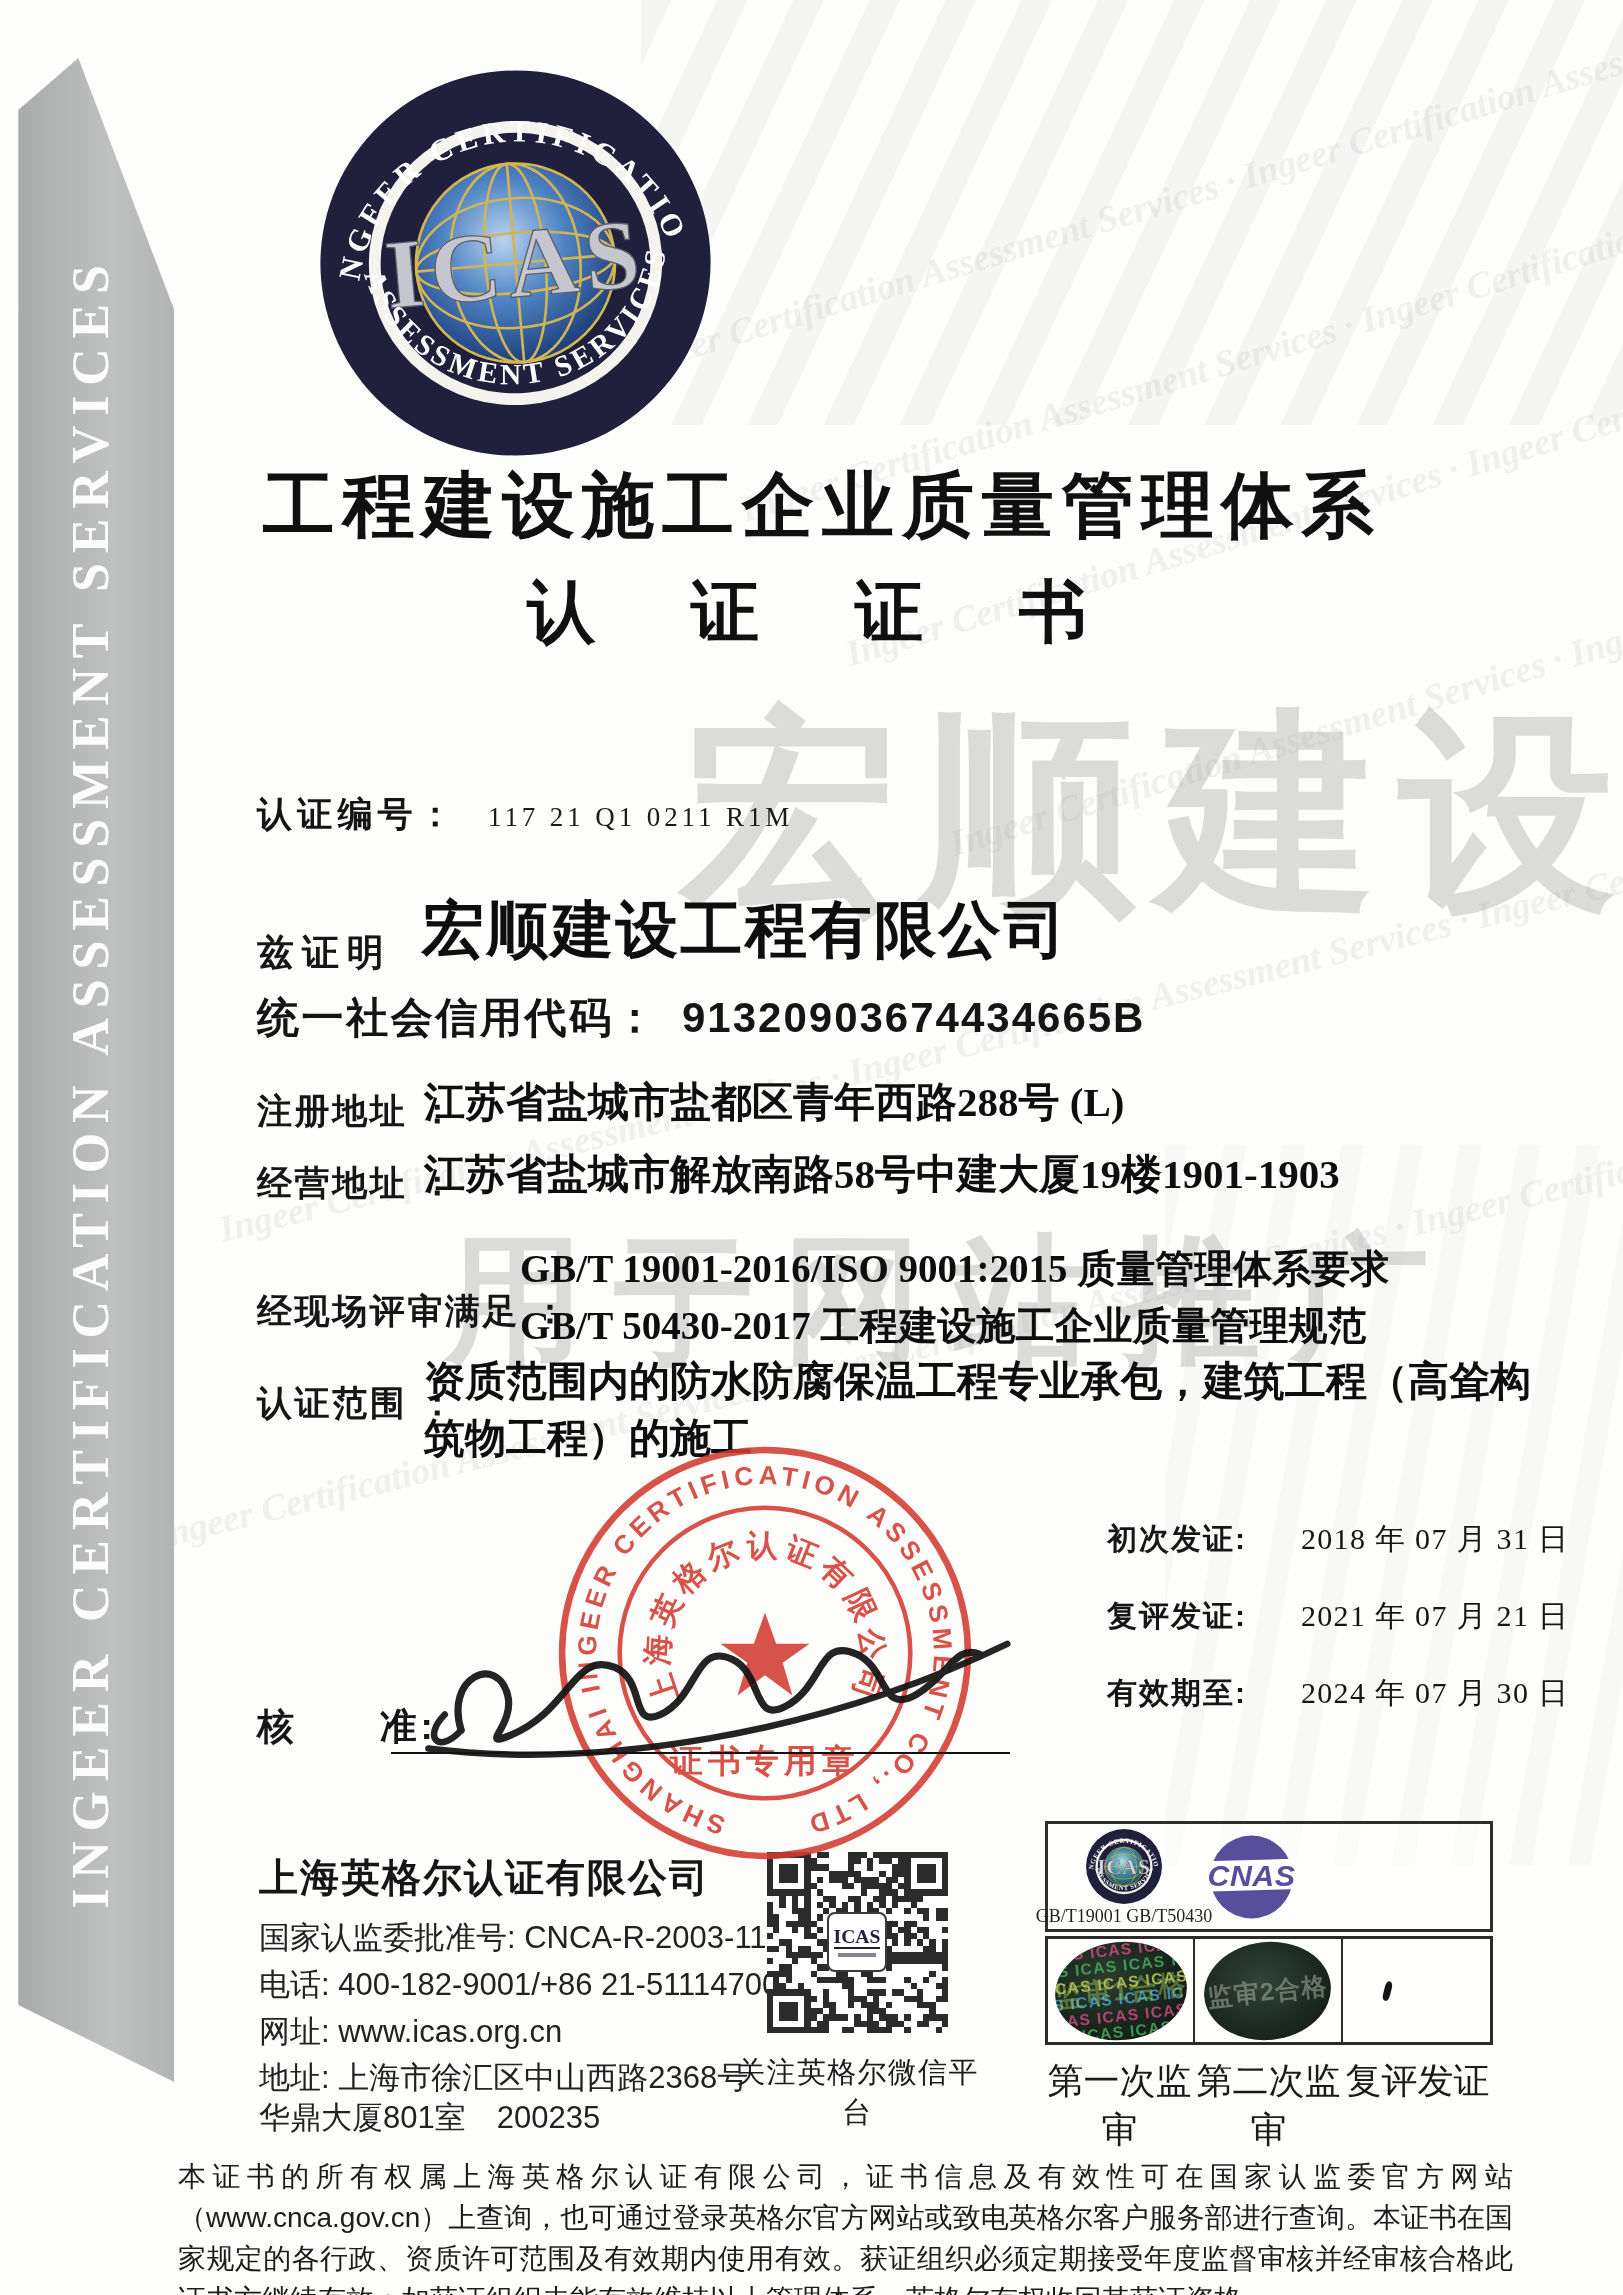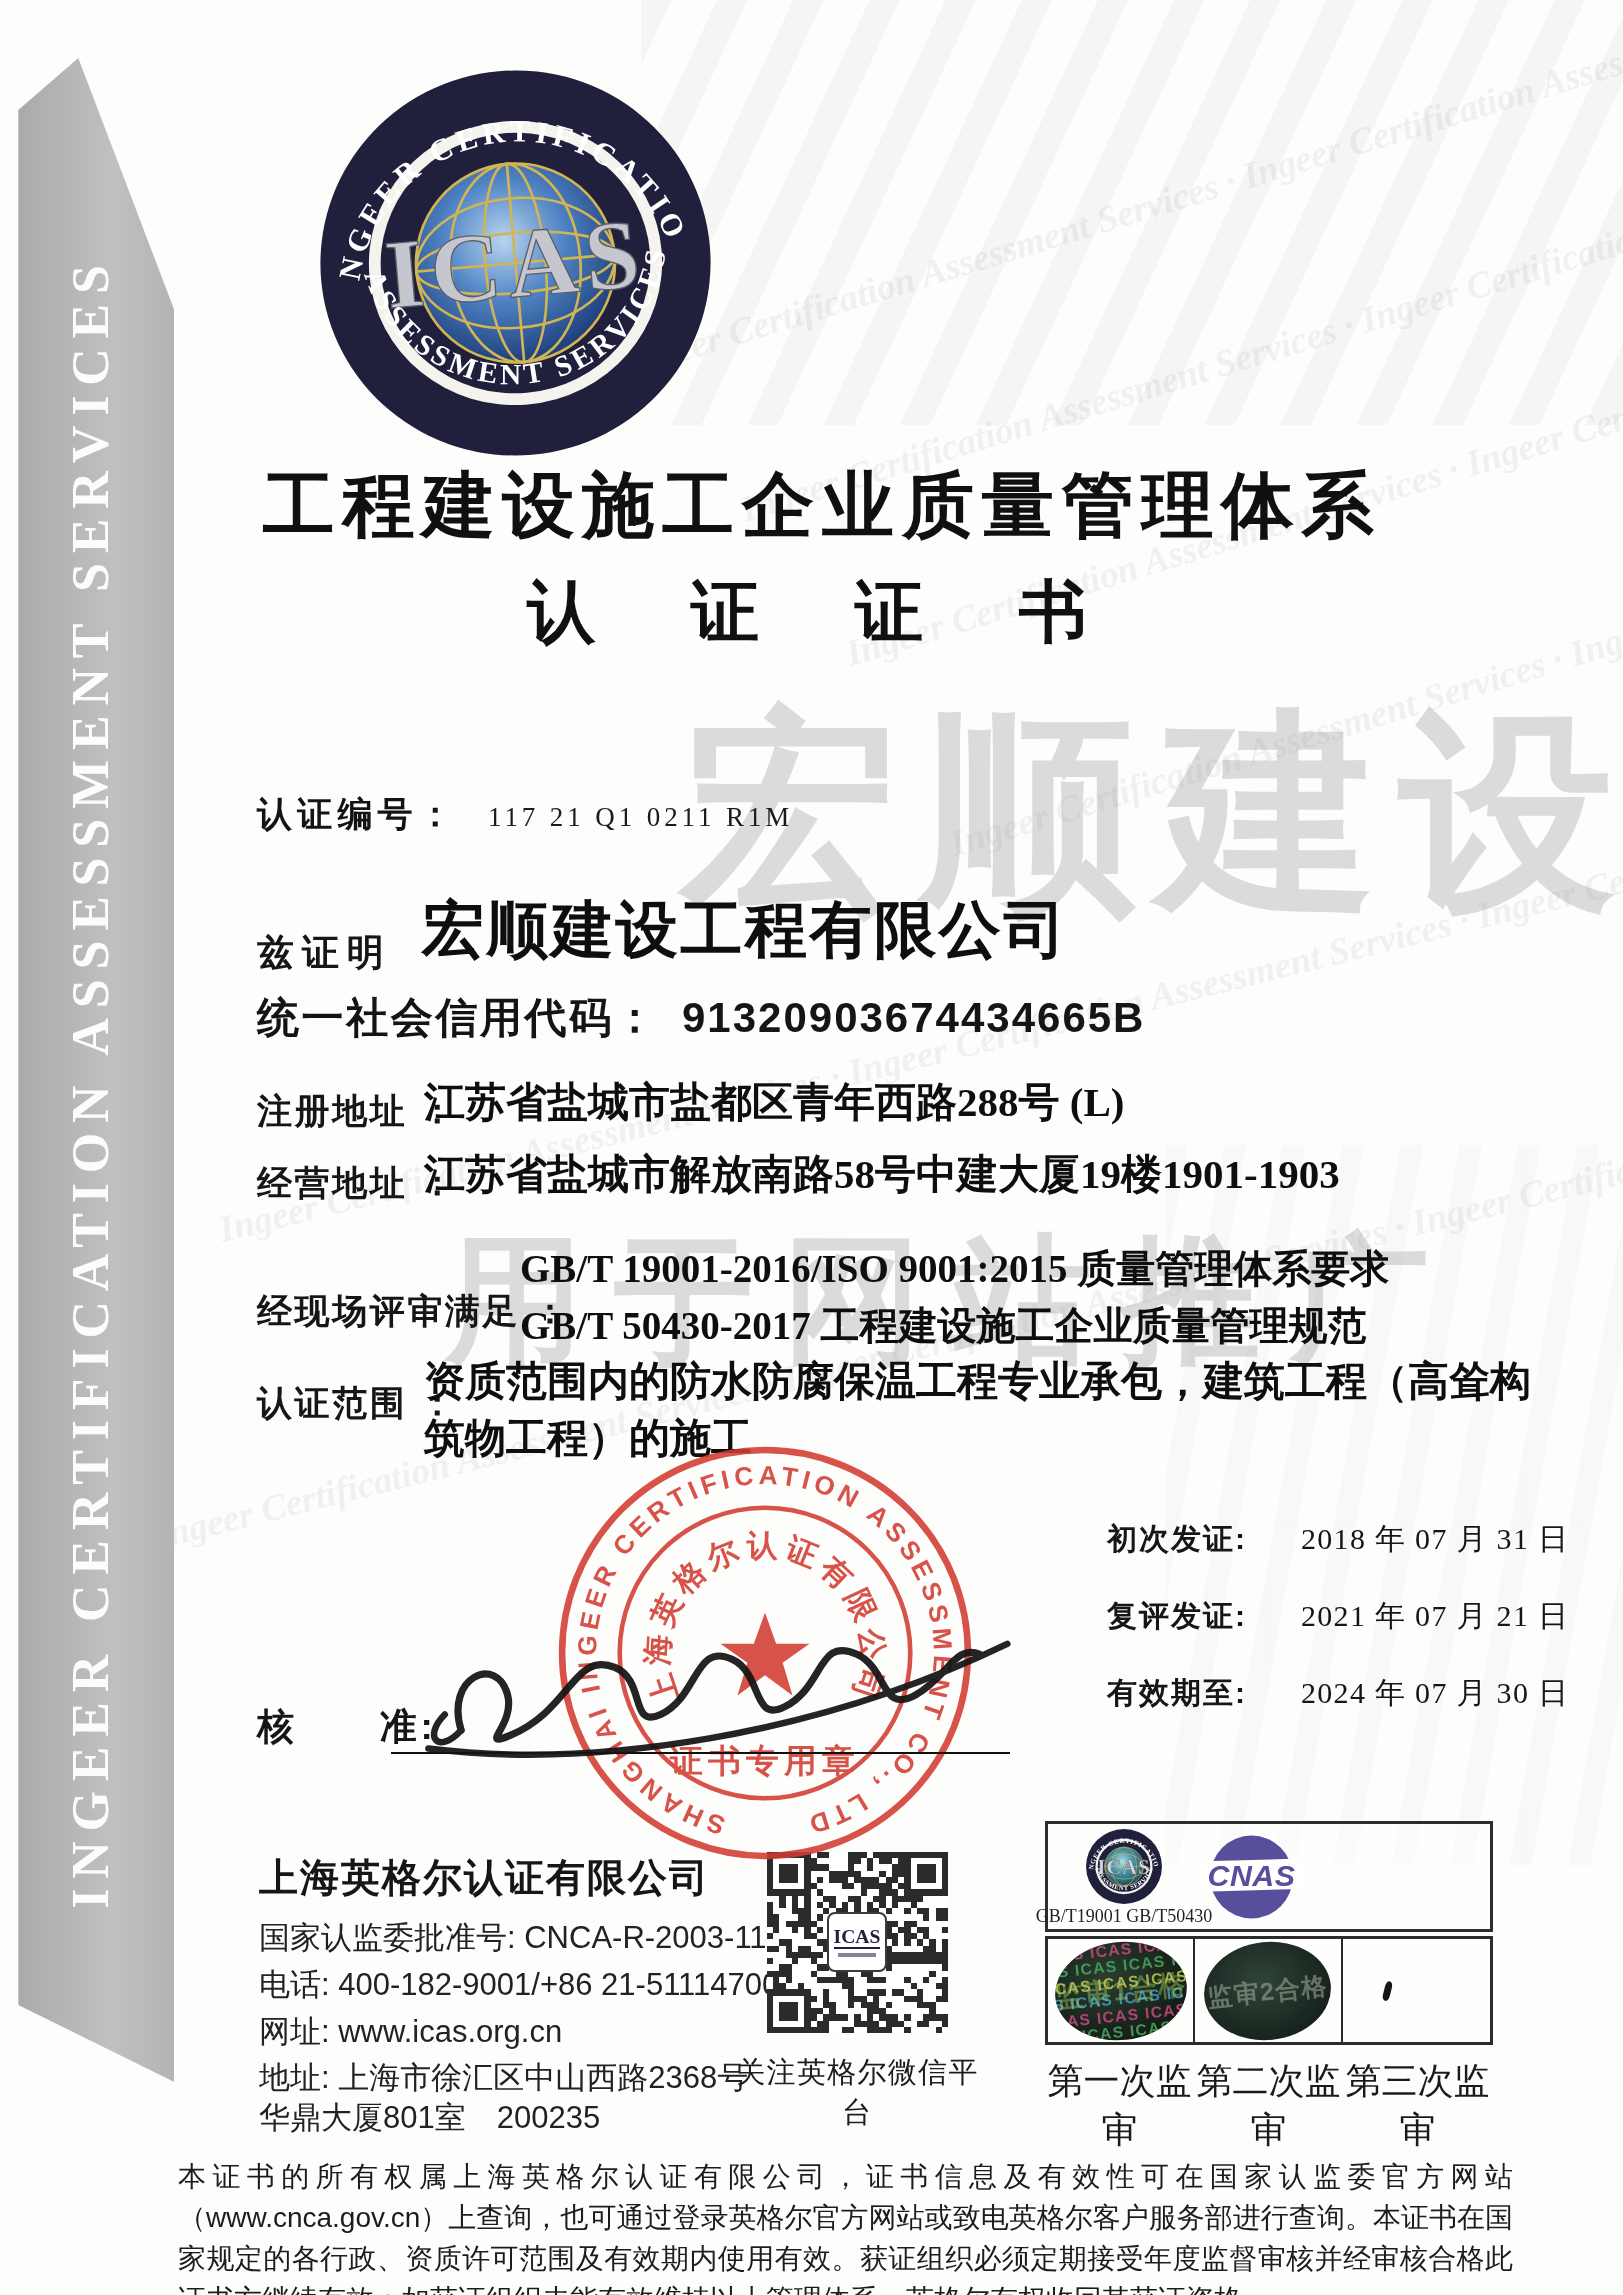--- a/index.html
+++ b/index.html
@@ -688,16 +688,16 @@
     <div class="sticker" id="sticker2">
       <span class="txt">监审2合格</span>
     </div>
   </div>
   <div class="surv-cell">
     <div id="cell3-mark"></div>
   </div>
 </div>
 <div class="surv-label" style="left:1045px;">第一次监审</div>
 <div class="surv-label" style="left:1194px;">第二次监审</div>
-<div class="surv-label" style="left:1343px;">第三次监审</div>
+<div class="surv-label" style="left:1343px;">复评发证</div>
 
 <div id="footer-text" class="abs">本证书的所有权属上海英格尔认证有限公司，证书信息及有效性可在国家认监委官方网站（www.cnca.gov.cn）上查询，也可通过登录英格尔官方网站或致电英格尔客户服务部进行查询。本证书在国家规定的各行政、资质许可范围及有效期内使用有效。获证组织必须定期接受年度监督审核并经审核合格此证书方继续有效；如获证组织未能有效维持以上管理体系，英格尔有权收回其获证资格。</div>
 
 
 </body></html>

